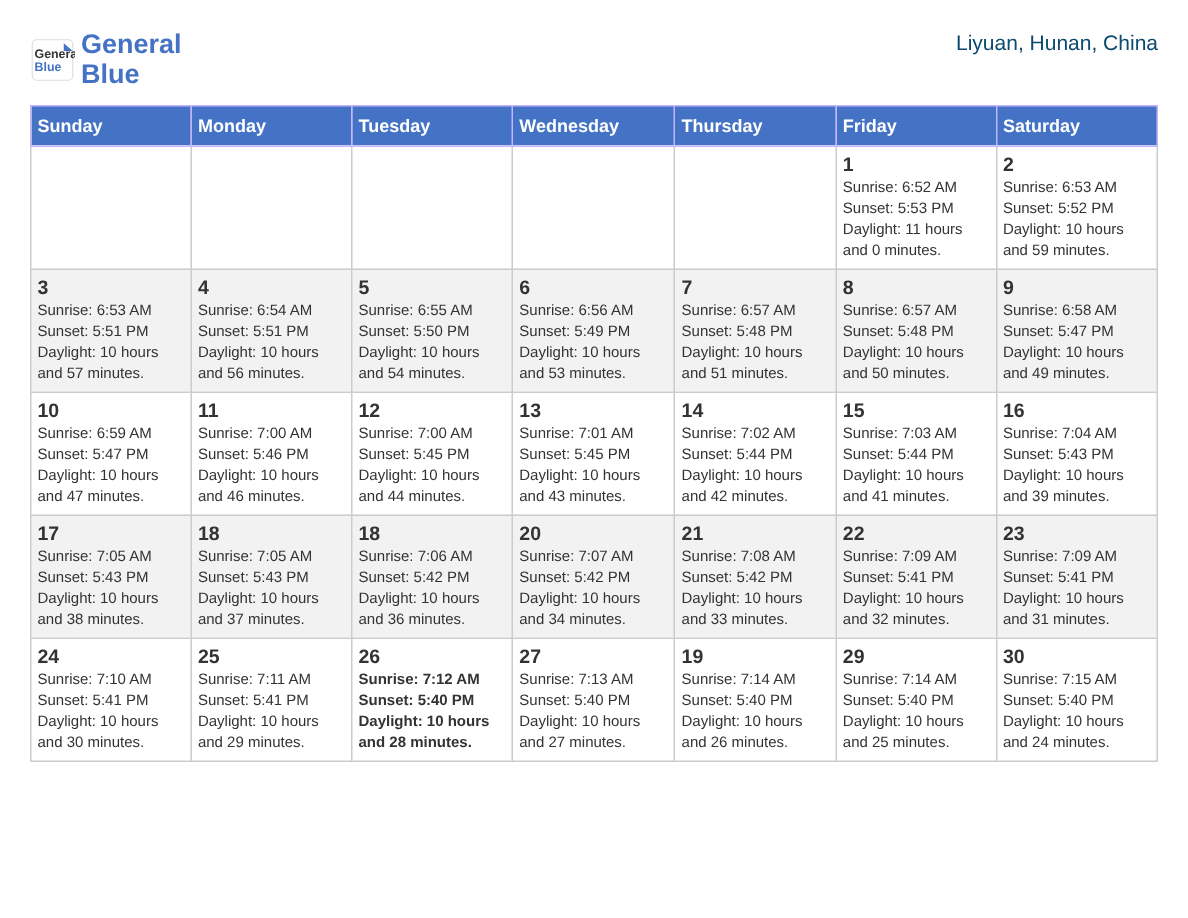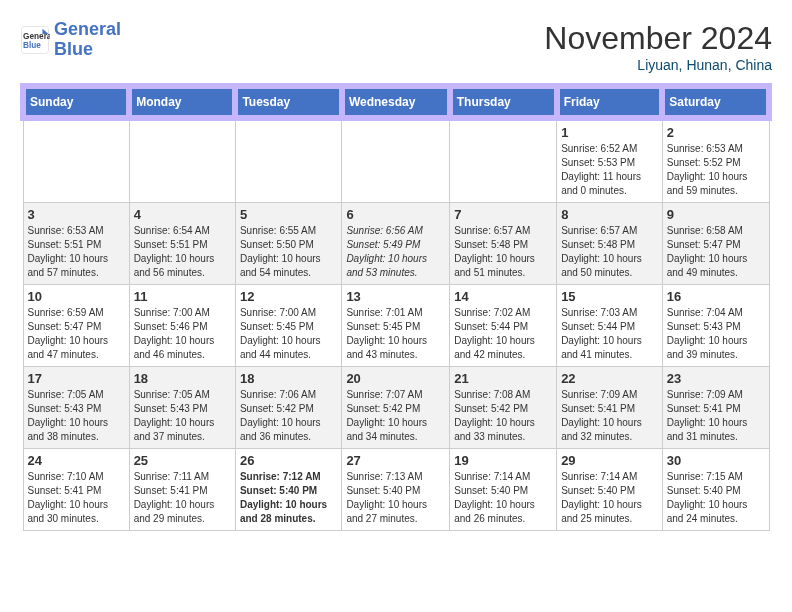--- a/index.html
+++ b/index.html
@@ -50,21 +50,21 @@
       width: 100%;
       border-collapse: collapse;
       font-size: 11px;
     }
     .calendar-table th {
       background-color: #4472c4;
       color: #fff;
       padding: 6px 4px;
       text-align: left;
       font-size: 12px;
-      border: 6px solid #c4b5fd;
+      border: 1px solid #c4b5fd;
     }
     .calendar-table td {
       border: 1px solid #ccc;
       vertical-align: top;
       padding: 4px;
       width: 110px;
       min-height: 80px;
       background: #fff;
     }
     .calendar-table td.alt-row {
@@ -95,21 +95,20 @@
       <polygon points="30,5 38,12 30,12" fill="#4472c4"></polygon>
     </svg>
     <div>
       <div class="logo-text">
         <span>General</span><br>
         <span style="color:#4472c4;">Blue</span>
       </div>
     </div>
   </div>
   <div class="title-section">
-    <div class="month-title">November 2024</div>
     <div class="location-subtitle">Liyuan, Hunan, China</div>
   </div>
 </div>
 
 <table class="calendar-table">
   <thead>
     <tr>
     <th>Sunday</th>
         <th>Monday</th>
         <th>Tuesday</th>
@@ -153,21 +152,21 @@
 Daylight: 10 hours and 56 minutes.</div>
         </td>
         <td class="alt-row">
           <span class="day-number">5</span>
           <div class="day-info" style="white-space: pre-line;">Sunrise: 6:55 AM
 Sunset: 5:50 PM
 Daylight: 10 hours and 54 minutes.</div>
         </td>
         <td class="alt-row">
           <span class="day-number">6</span>
-          <div class="day-info" style="white-space: pre-line; font-style: italic;">Sunrise: 6:56 AM
+          <div class="day-info" style="white-space: pre-line;">Sunrise: 6:56 AM
 Sunset: 5:49 PM
 Daylight: 10 hours and 53 minutes.</div>
         </td>
         <td class="alt-row">
           <span class="day-number">7</span>
           <div class="day-info" style="white-space: pre-line;">Sunrise: 6:57 AM
 Sunset: 5:48 PM
 Daylight: 10 hours and 51 minutes.</div>
         </td>
         <td class="alt-row">

